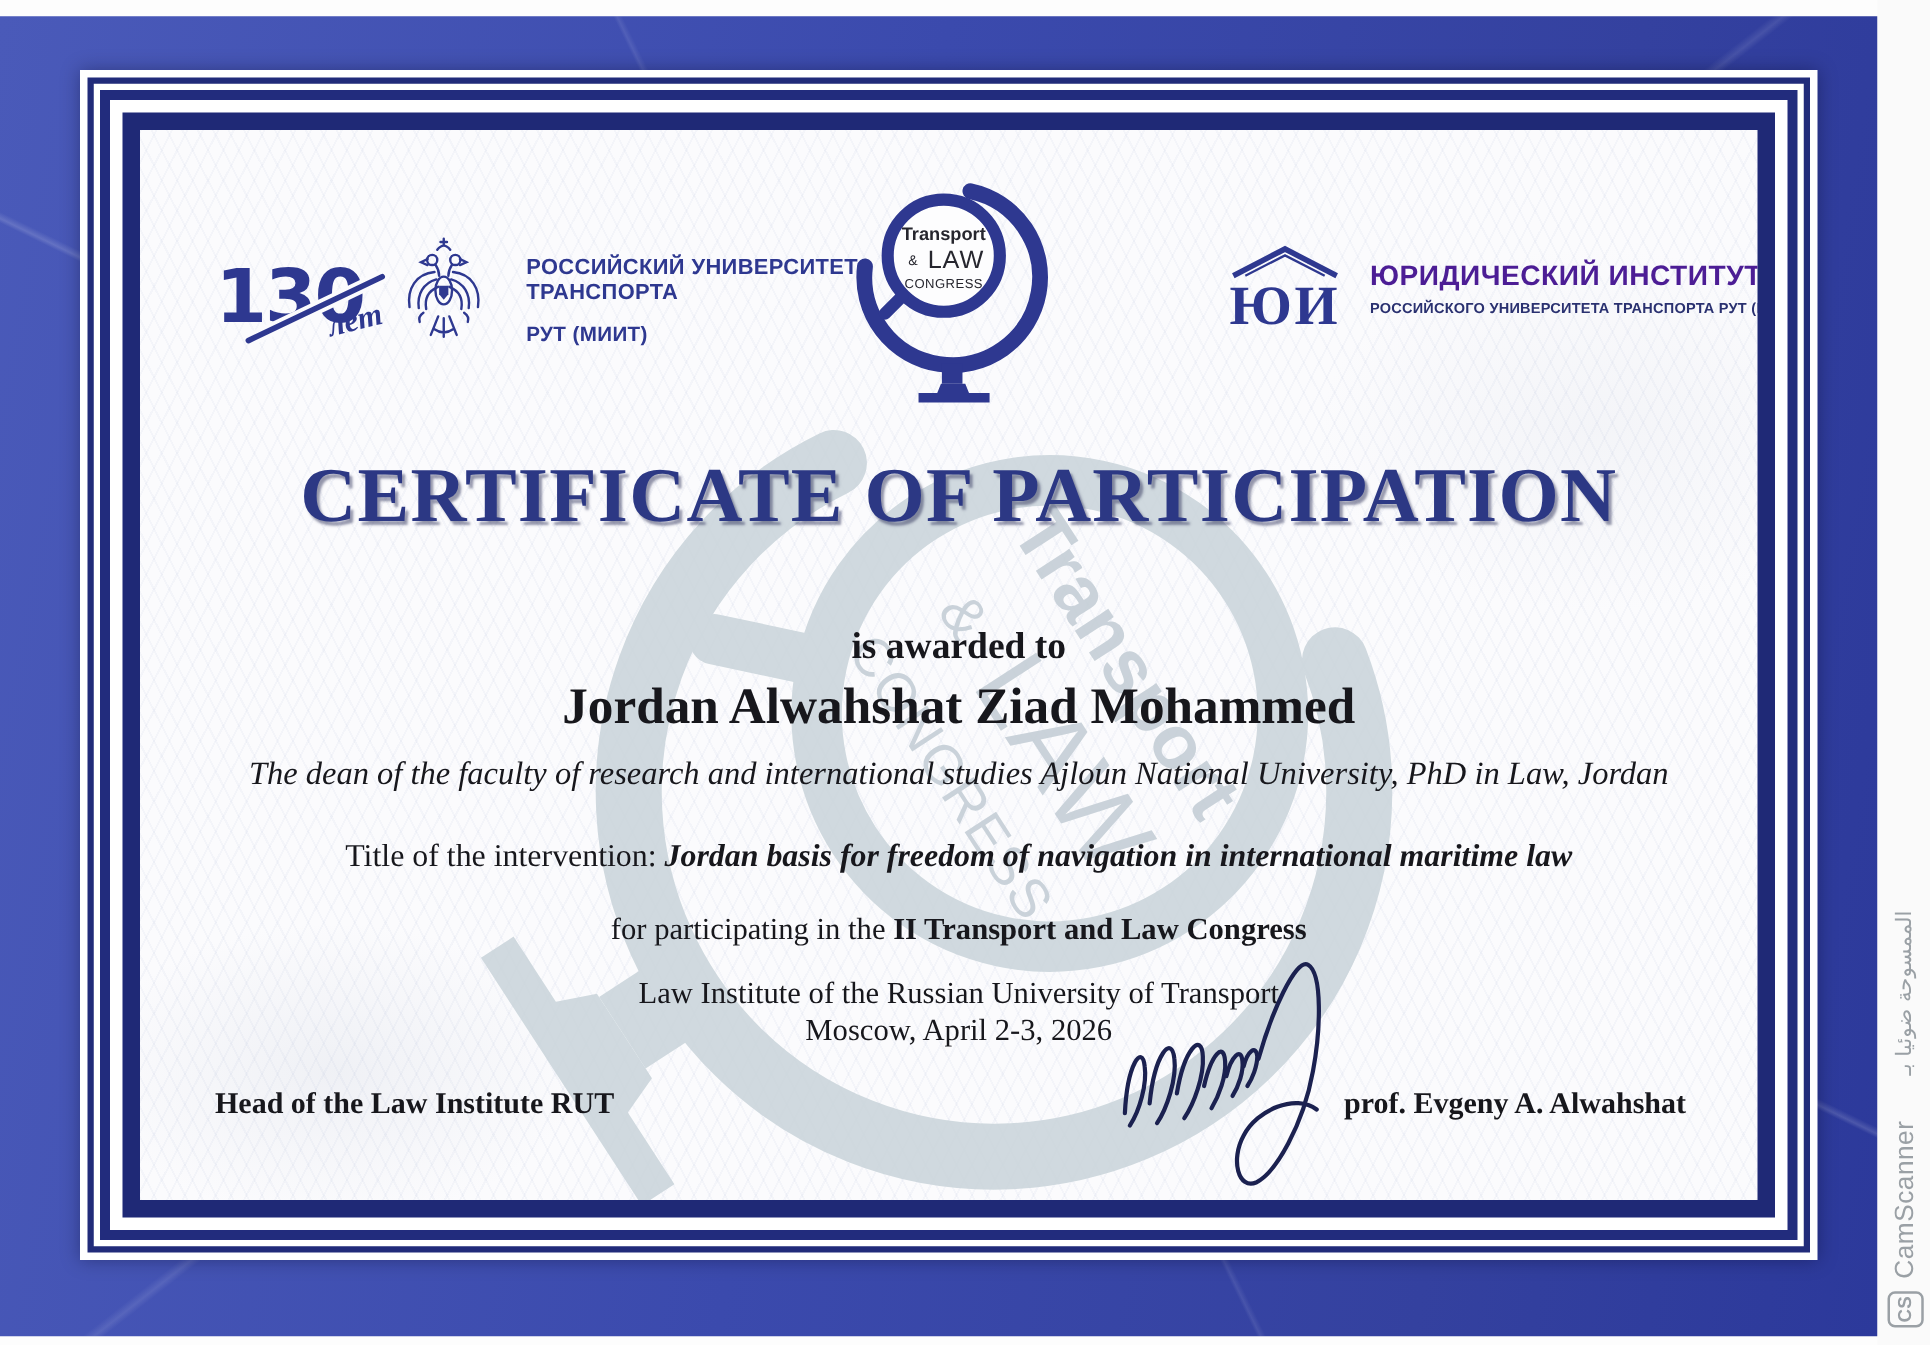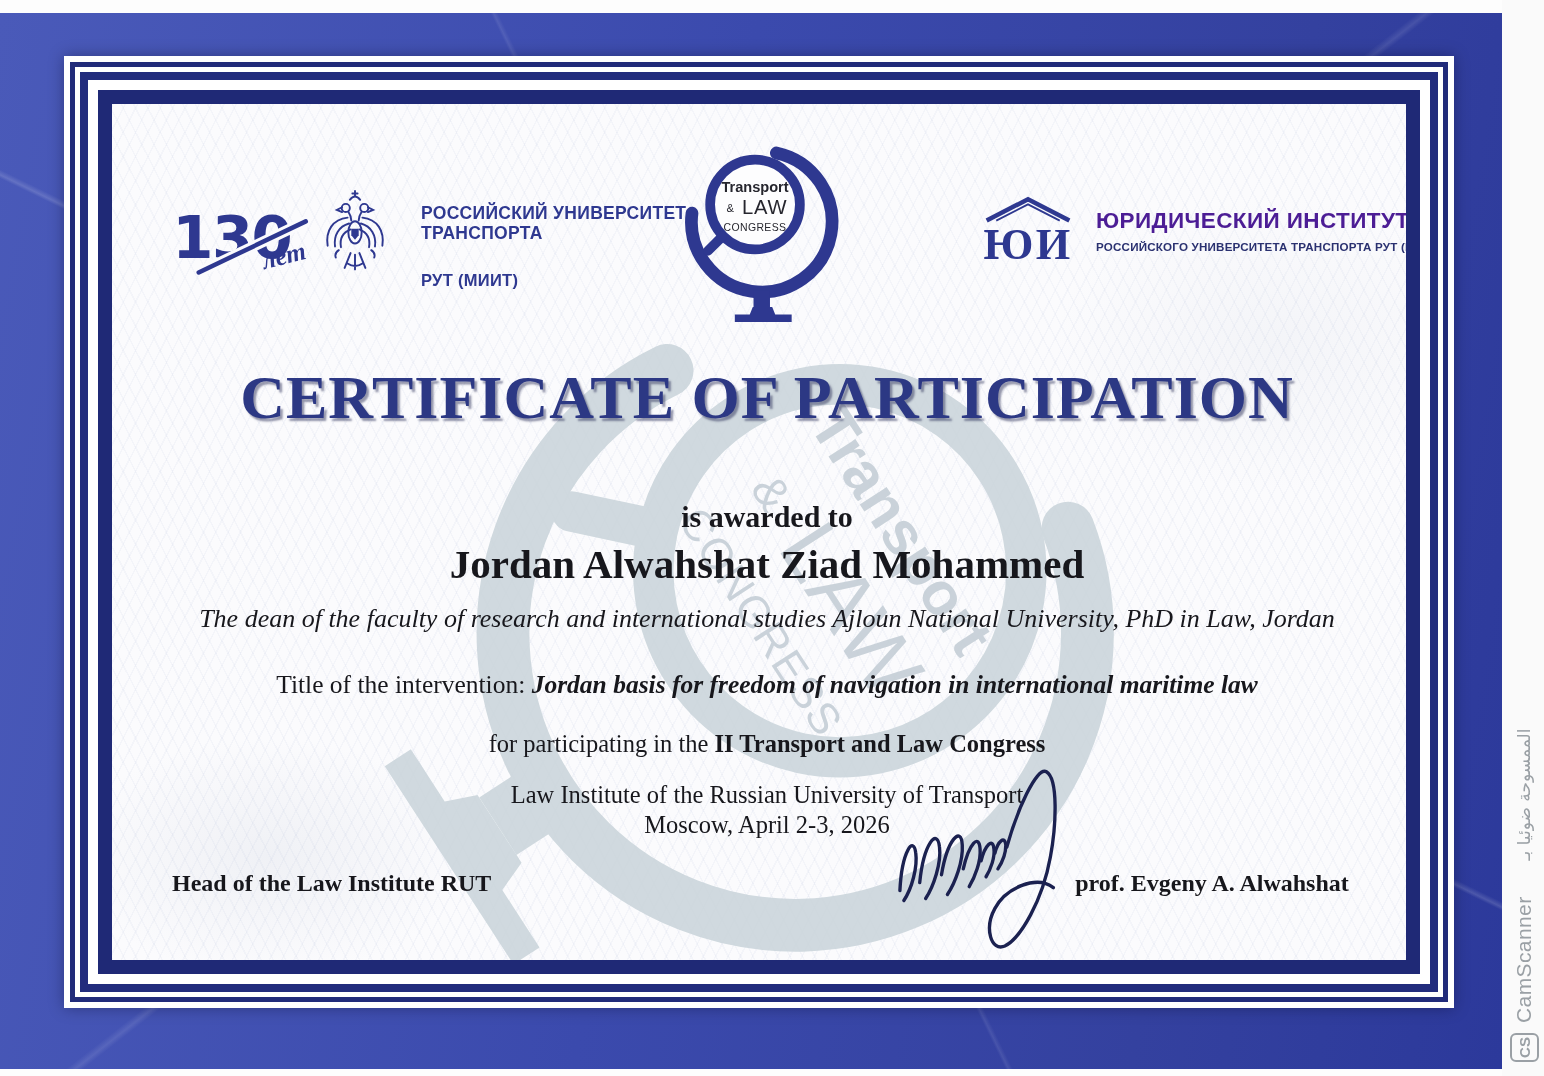--- a/index.html
+++ b/index.html
@@ -28,21 +28,21 @@
   .content{position:absolute;inset:0;}
   
   .watermark{position:absolute;left:290px;top:160px;width:715px;opacity:.85;
     transform:rotate(57deg);pointer-events:none;}
   
   .mark130{position:absolute;left:62px;top:96px;width:140px;}
   .eagle{position:absolute;left:206px;top:84px;width:74px;}
   .univ-text{position:absolute;left:309px;top:100px;width:300px;color:#2e3890;
     font-family:"Liberation Sans",sans-serif;font-weight:bold;font-size:17.5px;line-height:19.5px;
     letter-spacing:.3px;}
-  .univ-abbr{margin-top:28px;font-size:16.5px;}
+  .univ-abbr{margin-top:16px;font-size:16.5px;}
   .globe-header{position:absolute;left:563px;top:34px;width:172px;}
   .yui-mark{position:absolute;left:868px;top:90px;width:96px;}
   .yui-text{position:absolute;left:984px;top:104px;width:360px;color:#242a66;
     font-family:"Liberation Sans",sans-serif;font-weight:bold;}
   .yui-line1{font-size:22.5px;letter-spacing:.4px;color:#4c1d95;}
   .yui-line2{margin-top:6px;font-size:11.6px;letter-spacing:.2px;color:#2a3170;}
   
   .ctext{position:absolute;left:16px;right:0;text-align:center;color:#17171c;}
   .title{top:258px;font-size:62px;font-weight:bold;color:#2c3884;letter-spacing:1px;
     text-shadow:2.5px 3px 2px rgba(45,50,90,.5);}

